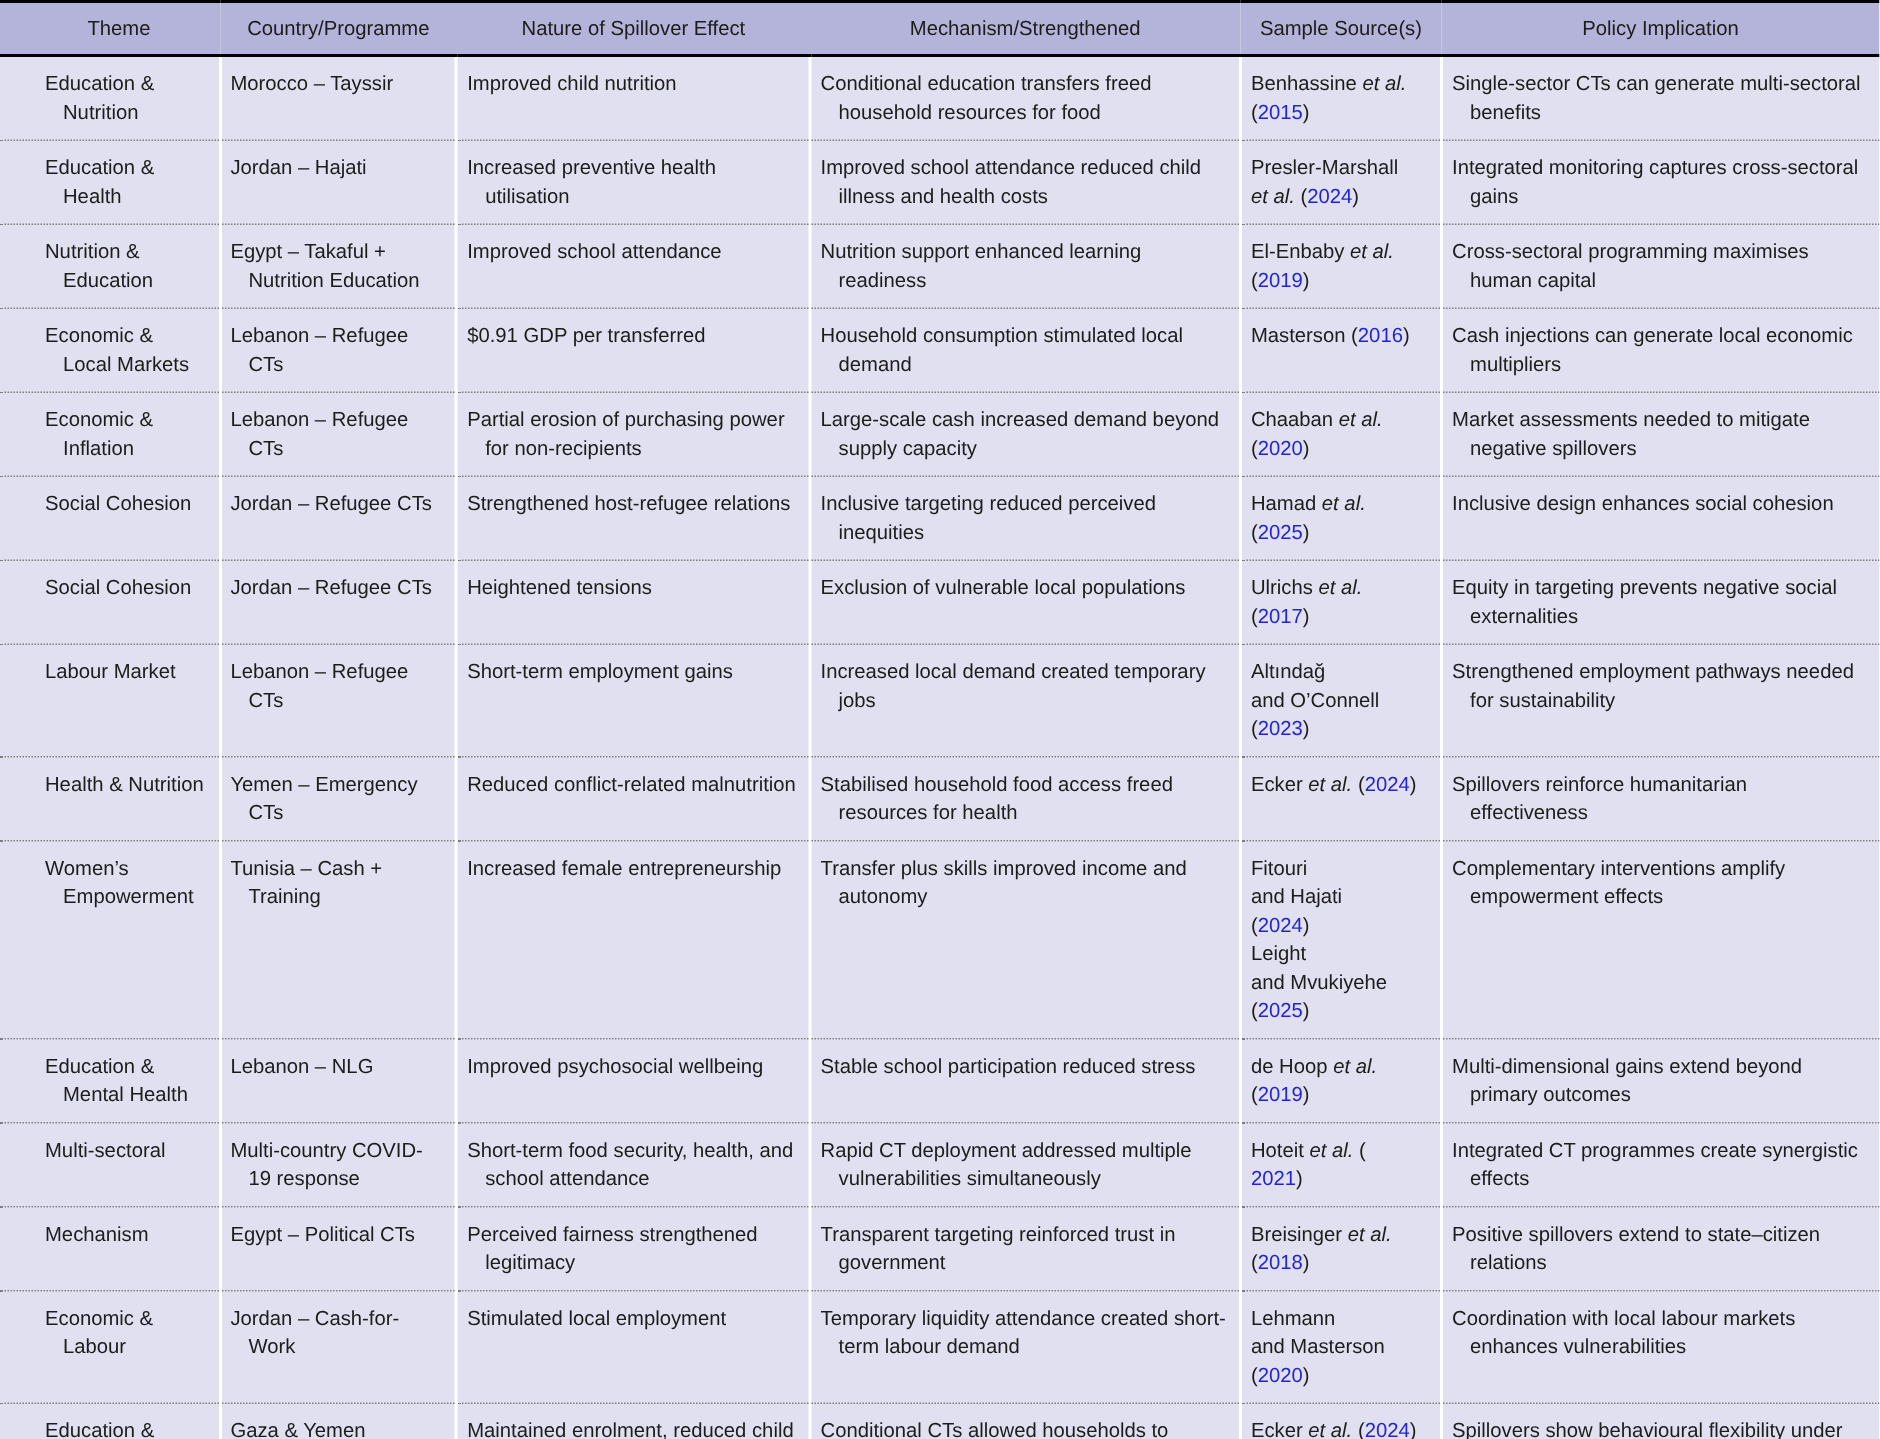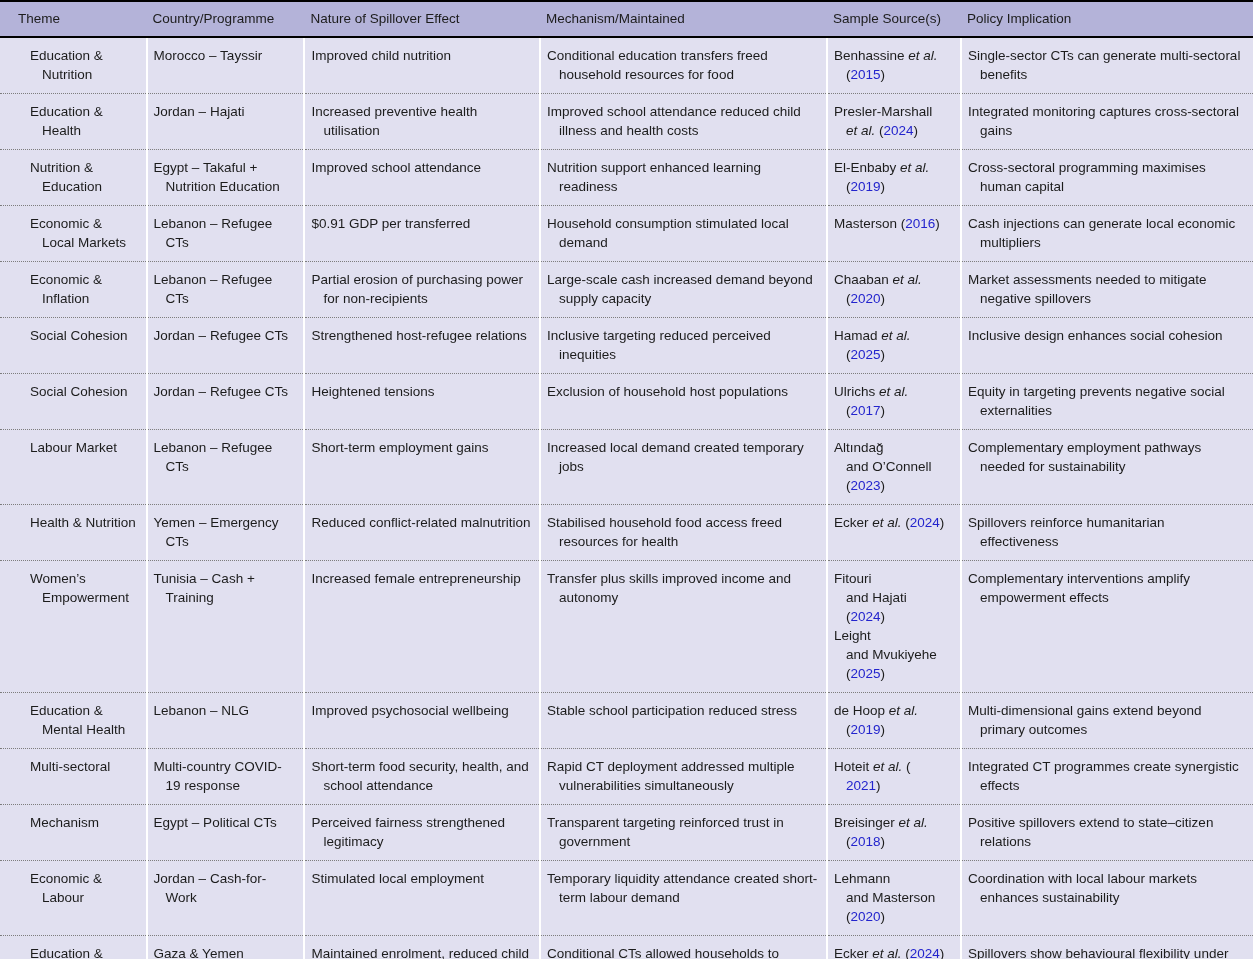--- a/index.html
+++ b/index.html
@@ -21,21 +21,21 @@
   }
   table.spillover{
     width:1253px;
     border-collapse:collapse;
     table-layout:fixed;
     border-top:2px solid var(--rule);
     border-bottom:3px double var(--rule);
   }
   thead th{
     background:var(--header-bg);
-    text-align:left;
+    text-align:center;
     font-weight:normal;
     vertical-align:top;
     padding:7px 6px 8px 6px;
     border-bottom:2px solid var(--rule);
     margin-top:30px;
   }
   thead th:first-child{padding-left:18px;}
   tbody td{
     background:var(--row-bg);
     vertical-align:top;
@@ -44,42 +44,42 @@
   }
   tbody td + td{border-left:2px solid #ffffff;}
   tbody tr:last-child td{border-bottom:none;padding-bottom:14px;}
   tbody td:first-child{padding-left:30px;}
   .hang{
     padding-left:12px;
     text-indent:-12px;
   }
   .cit{margin:0;}
   .cit-line{padding-left:12px;text-indent:-12px;}
-  .cit-line.ind{margin-left:12px;}
+  .cit-line.ind{margin-left:0;}
   .it{font-style:italic;text-align:center;}
   .year{color:var(--link);cursor:pointer;}
 </style>
 </head>
 <body>
 
 <table class="spillover">
   <colgroup>
       <col style="width: 11.7%;">
       <col style="width: 12.6%;">
       <col style="width: 18.8%;">
       <col style="width: 22.9%;">
       <col style="width: 10.7%;">
       <col style="width: 23.3%;">
     </colgroup>
   <thead>
     <tr>
         <th>Theme</th>
         <th>Country/Programme</th>
         <th>Nature of Spillover Effect</th>
-        <th>Mechanism/Maintained</th>
+        <th>Mechanism/Strengthened</th>
         <th>Sample Source(s)</th>
         <th>Policy Implication</th>
       </tr>
   </thead>
   <tbody>
       <tr>
         <td>
           <div class="hang">Education &amp; Nutrition</div>
         </td>
         <td>
@@ -219,21 +219,21 @@
         <td>
           <div class="hang">Social Cohesion</div>
         </td>
         <td>
           <div class="hang">Jordan – Refugee CTs</div>
         </td>
         <td>
           <div class="hang">Heightened tensions</div>
         </td>
         <td>
-          <div class="hang">Exclusion of household host populations</div>
+          <div class="hang">Exclusion of vulnerable local populations</div>
         </td>
         <td>
           <div class="cit">
             <div class="cit-line"><span>Ulrichs </span><span class="it">et al.</span></div>
             <div class="cit-line ind"><span>(</span><span class="year">2017</span><span>)</span></div>
           </div>
         </td>
         <td>
           <div class="hang">Equity in targeting prevents negative social externalities</div>
         </td>
@@ -252,21 +252,21 @@
           <div class="hang">Increased local demand created temporary jobs</div>
         </td>
         <td>
           <div class="cit">
             <div class="cit-line"><span>Altındağ</span></div>
             <div class="cit-line ind"><span>and O’Connell</span></div>
             <div class="cit-line ind"><span>(</span><span class="year">2023</span><span>)</span></div>
           </div>
         </td>
         <td>
-          <div class="hang">Complementary employment pathways needed for sustainability</div>
+          <div class="hang">Strengthened employment pathways needed for sustainability</div>
         </td>
       </tr>
       <tr>
         <td>
           <div class="hang">Health &amp; Nutrition</div>
         </td>
         <td>
           <div class="hang">Yemen – Emergency CTs</div>
         </td>
         <td>
@@ -396,21 +396,21 @@
           <div class="hang">Temporary liquidity attendance created short-term labour demand</div>
         </td>
         <td>
           <div class="cit">
             <div class="cit-line"><span>Lehmann</span></div>
             <div class="cit-line ind"><span>and Masterson</span></div>
             <div class="cit-line ind"><span>(</span><span class="year">2020</span><span>)</span></div>
           </div>
         </td>
         <td>
-          <div class="hang">Coordination with local labour markets enhances sustainability</div>
+          <div class="hang">Coordination with local labour markets enhances vulnerabilities</div>
         </td>
       </tr>
       <tr>
         <td>
           <div class="hang">Education &amp; Household Behaviour</div>
         </td>
         <td>
           <div class="hang">Gaza &amp; Yemen</div>
         </td>
         <td>

